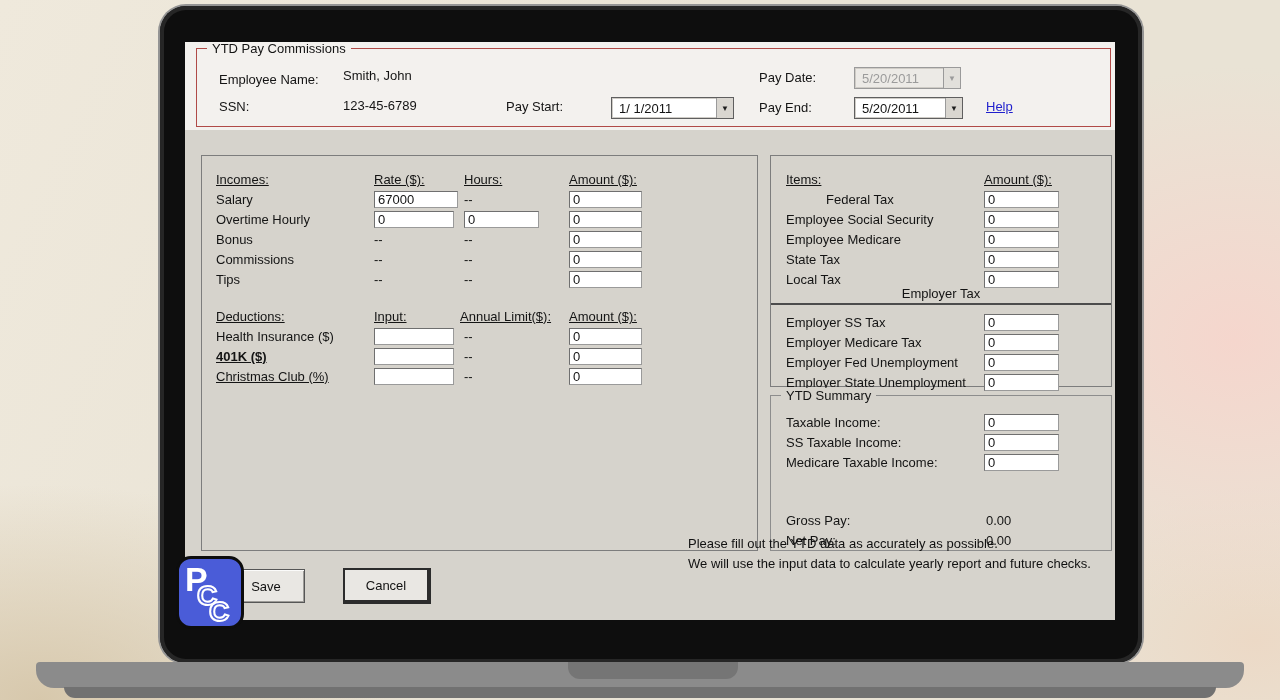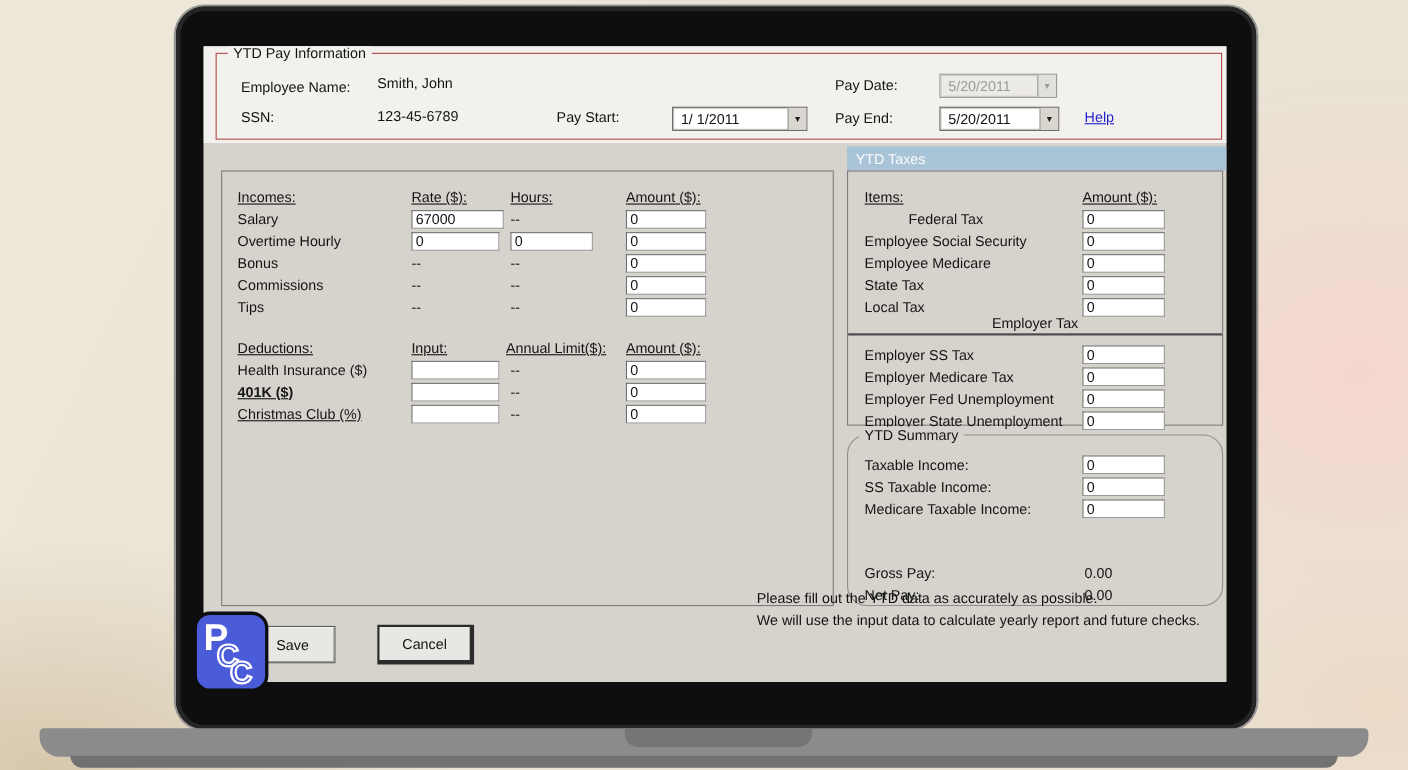--- a/index.html
+++ b/index.html
@@ -95,21 +95,21 @@
 
 <div class="lid"></div>
 <div class="base"></div>
 <div class="notch"></div>
 <div class="base-lip"></div>
 
 <div class="screen">
 
   <div class="toppanel">
     <div class="redbox">
-      <span class="gb-label">YTD Pay Information</span>
+      <span class="gb-label">YTD Pay Commissions</span>
 
       <span class="lbl" style="left:22px; top:23px;">Employee Name:</span>
       <span class="lbl" style="left:146px; top:19px;">Smith, John</span>
 
       <span class="lbl" style="left:22px; top:50px;">SSN:</span>
       <span class="lbl" style="left:146px; top:49px;">123-45-6789</span>
 
       <span class="lbl" style="left:309px; top:50px;">Pay Start:</span>
       <div class="combo" style="left:414px; top:48px; width:123px;">
         <span class="val">1/ 1/2011</span>
@@ -125,21 +125,20 @@
       <span class="lbl" style="left:562px; top:51px;">Pay End:</span>
       <div class="combo" style="left:657px; top:48px; width:109px;">
         <span class="val">5/20/2011</span>
         <span class="arrow">▼</span>
       </div>
 
       <span class="lbl help-link" style="left:789px; top:50px;text-align:center;">Help</span>
     </div>
   </div>
 
-  <div class="sechdr" style="left:585px; width:345px;">YTD Taxes</div>
 
   <div class="panelbox" style="left:16px; top:113px; width:557px; height:396px;">
 
     <span class="lbl hdru" style="left:14px; top:16px;">Incomes:</span>
     <span class="lbl hdru" style="left:172px; top:16px;">Rate ($):</span>
     <span class="lbl hdru" style="left:262px; top:16px;">Hours:</span>
     <span class="lbl hdru" style="left:367px; top:16px;">Amount ($):</span>
 
     <span class="lbl" style="left:14px; top:36px;">Salary</span>
     <input class="fld" style="left: 172px; top: 35px; width: 84px;" value="67000">
@@ -214,21 +213,21 @@
     <span class="lbl" style="left:15px; top:179px;">Employer Medicare Tax</span>
     <input class="fld" style="left: 213px; top: 178px; width: 75px;" value="0">
 
     <span class="lbl" style="left:15px; top:199px;">Employer Fed Unemployment</span>
     <input class="fld" style="left: 213px; top: 198px; width: 75px;" value="0">
 
     <span class="lbl" style="left:15px; top:219px;">Employer State Unemployment</span>
     <input class="fld" style="left: 213px; top: 218px; width: 75px;" value="0">
   </div>
 
-  <div class="gbox" style="left:585px; top:353px; width:342px; height:156px;border-radius:18px;">
+  <div class="gbox" style="left:585px; top:353px; width:342px; height:156px;">
     <span class="gb-label" style="background:#d6d3cc;">YTD Summary</span>
 
     <span class="lbl" style="left:15px; top:19px;">Taxable Income:</span>
     <input class="fld" style="left: 213px; top: 18px; width: 75px;" value="0">
 
     <span class="lbl" style="left:15px; top:39px;">SS Taxable Income:</span>
     <input class="fld" style="left: 213px; top: 38px; width: 75px;" value="0">
 
     <span class="lbl" style="left:15px; top:59px;">Medicare Taxable Income:</span>
     <input class="fld" style="left: 213px; top: 58px; width: 75px;" value="0">

